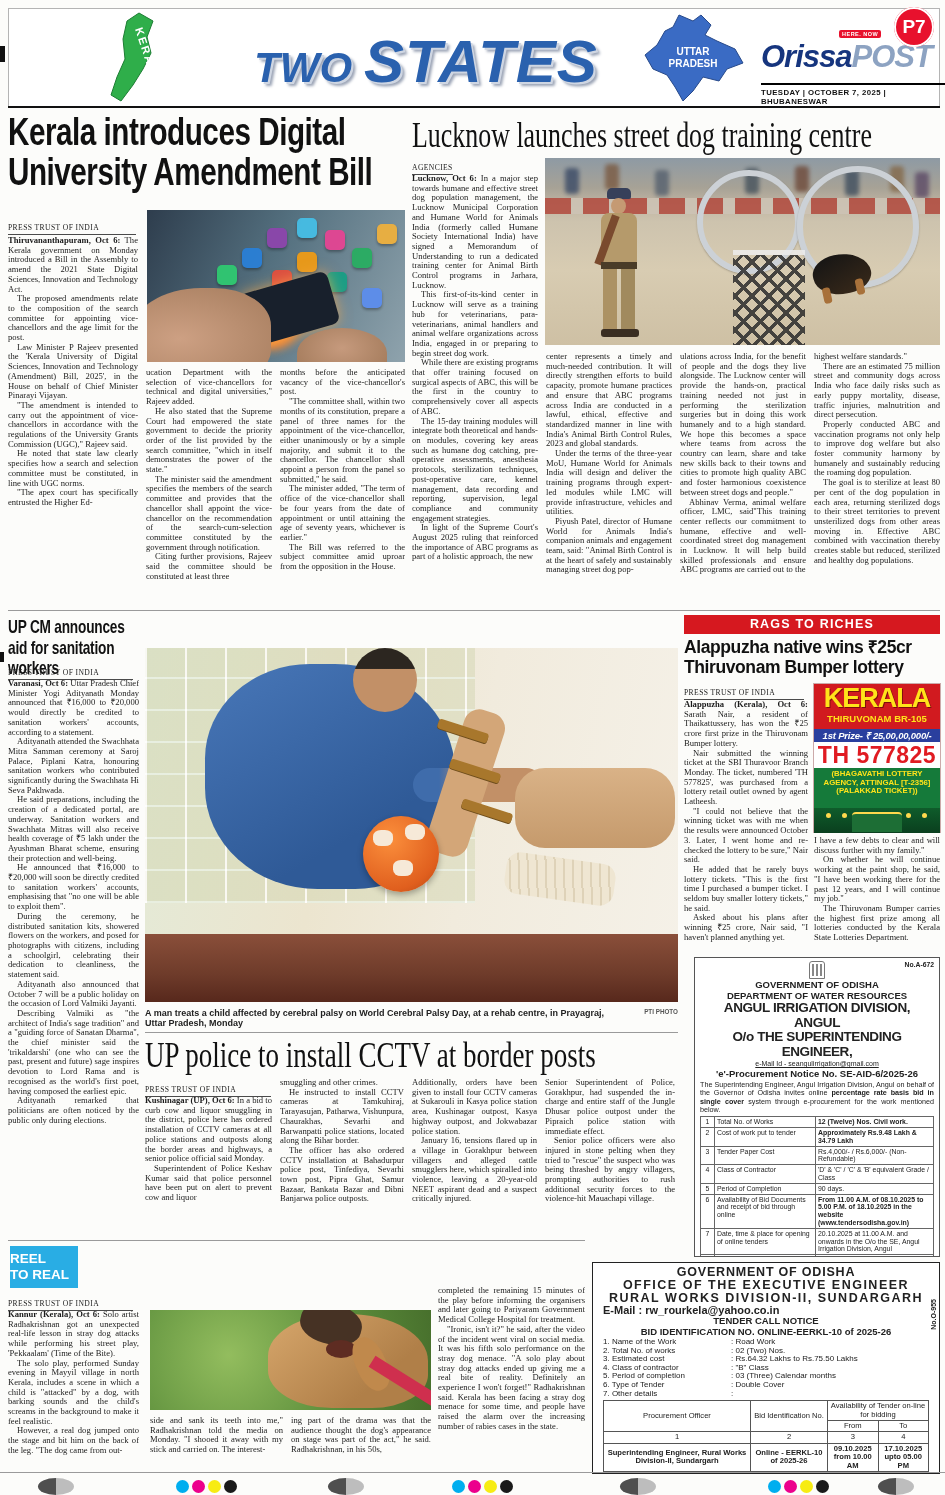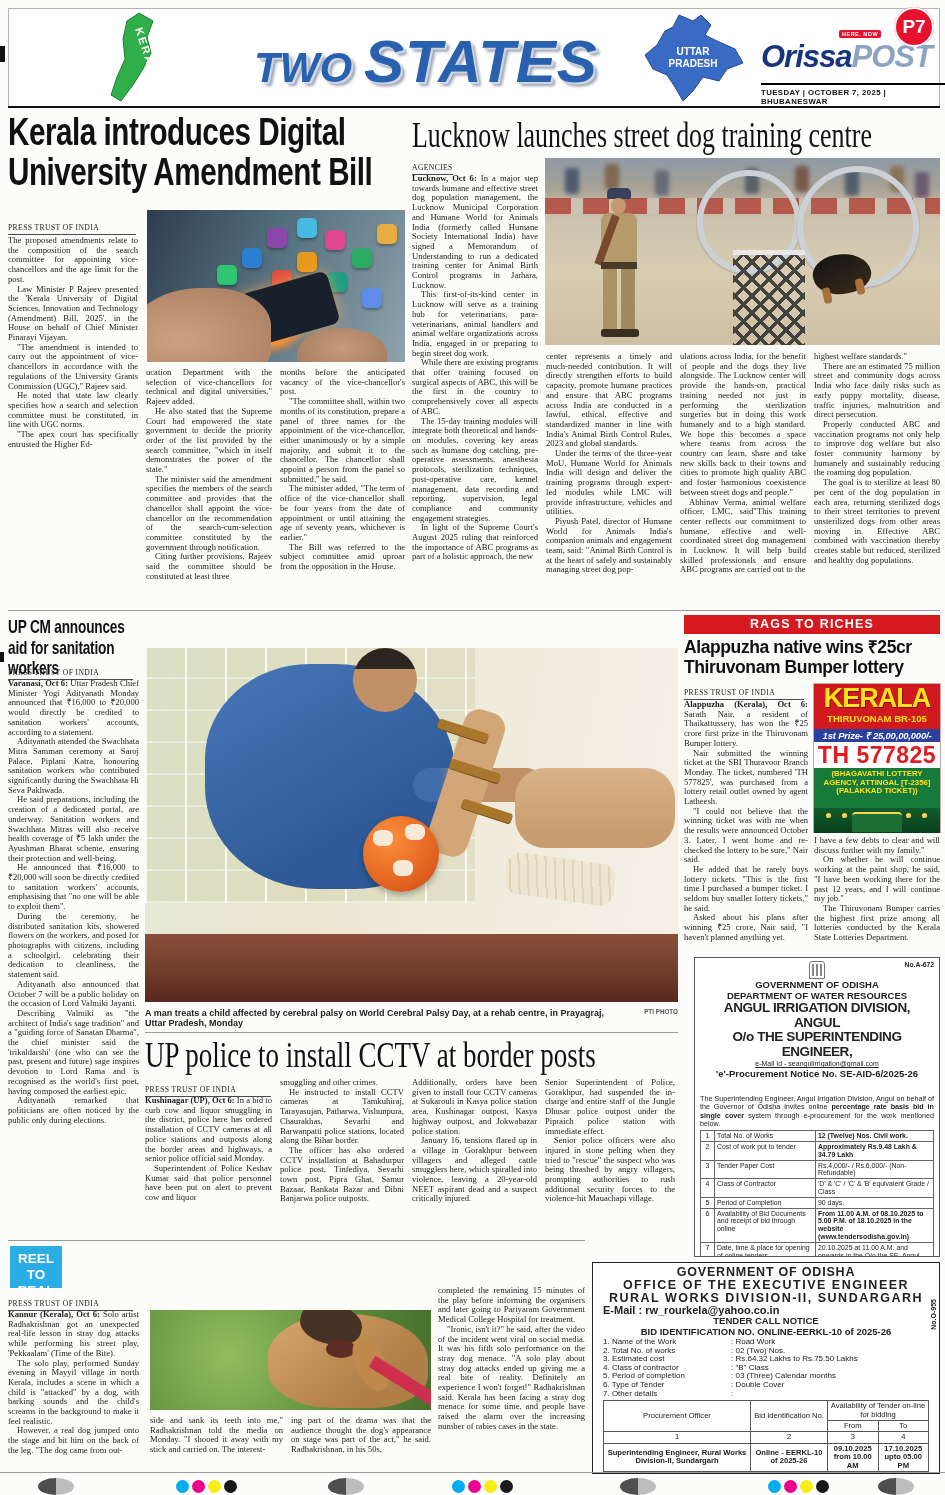--- a/index.html
+++ b/index.html
@@ -117,36 +117,36 @@
      font-style:italic;letter-spacing:-.2px}
   .lot-white{background:#fff;color:#e01b22;font-weight:bold;font-size:23px;line-height:26px;height:26px;
      letter-spacing:.5px}
   .lot-green{background:#157a3a;color:#ffe31a;font-weight:bold;font-size:7.8px;line-height:8.6px;height:40px;
      padding:2px 2px 0 2px;box-sizing:border-box}
   .lot-road{background:linear-gradient(180deg,#0f5c2b,#0a3f1e);height:25px;position:relative}
   .lot-road i{position:absolute;width:5px;height:5px;border-radius:50%;background:#ffd94d;top:5px}
   .lot-road b{position:absolute;left:38px;top:4px;width:50px;height:18px;background:#1d6e35;
      border-radius:4px 4px 0 0;border-top:2px solid #ffd94d}
   
-  .reel{position:absolute;left:10px;top:1246px;width:52px;height:42px;background:#29ade4;color:#fff;
+  .reel{position:absolute;left:10px;top:1246px;width:68px;height:42px;background:#29ade4;color:#fff;
      font-family:"Liberation Sans",sans-serif;font-weight:bold;font-size:13.5px;line-height:16px;
-     text-align:center;padding-top:5px;box-sizing:border-box}
+     text-align:left;padding-top:5px;box-sizing:border-box}
   
   .notice{position:absolute;background:#fff;font-family:"Liberation Sans",sans-serif;color:#222;
      box-sizing:border-box;border:1px solid #555;overflow:hidden}
   .notice-a{left:694px;top:957px;width:246px;height:300px;padding:3px 5px}
   .notice-a .refno{position:absolute;right:5px;top:3px;font-size:6.8px;font-weight:bold}
   .emblem{width:14px;height:16px;margin:0 auto;border:1px solid #777;border-radius:3px 3px 0 0;position:relative}
   .emblem:after{content:"";position:absolute;left:2px;top:2px;right:2px;bottom:2px;
      background:repeating-linear-gradient(90deg,#888 0 2px,transparent 2px 4px)}
   .na-t1{font-size:9.5px;font-weight:bold;text-align:center;line-height:11px}
   .na-t2{font-size:13.5px;font-weight:bold;text-align:center;line-height:14.5px;letter-spacing:-.4px}
   .na-email{font-size:7px;text-align:center;line-height:9px;text-decoration:underline}
   .na-proc{font-size:9.5px;font-weight:bold;text-align:center;line-height:12px}
-  .na-intro{font-size:7.2px;line-height:8.3px;text-align:justify;margin-top:15px}
+  .na-intro{font-size:7.2px;line-height:8.3px;text-align:justify;margin-top:1px}
   .na-table{width:100%;border-collapse:collapse;margin-top:2px;font-size:6.9px;line-height:7.8px}
   .na-table td{border:1px solid #666;padding:1px 2px;vertical-align:top}
   .na-table td.sl{width:9px;text-align:center}
   .na-table td.item{width:96px}
   .notice-b{left:592px;top:1262px;width:348px;height:212px;padding:3px 10px;border-width:1.5px;border-color:#222}
   .nb-ref{position:absolute;right:2px;top:36px;writing-mode:vertical-rl;transform:rotate(180deg);
      font-size:7px;font-weight:bold}
   .nb-h1{font-size:12.5px;font-weight:bold;text-align:center;line-height:13px;letter-spacing:.8px}
   .nb-h2{font-size:11px;font-weight:bold;text-align:left;line-height:10px}
   .nb-h3{font-size:9.5px;font-weight:bold;text-align:center;line-height:11px}
@@ -209,20 +209,21 @@
     <i class="appicon" style="left:125px;top:60px;background:#e74c3c"></i>
     <i class="appicon" style="left:215px;top:78px;background:#5b8def"></i>
     <i class="appicon" style="left:230px;top:14px;background:#f1b13b"></i>
     <i class="appicon" style="left:160px;top:90px;background:#d354a8"></i>
     <div class="glow"></div>
     <div class="phone"></div>
     <div class="hand"></div>
     <div class="hand2"></div>
   </div>
   <div class="body-col abs" style="left:8px;top:236px;width:130px;height:358px">
+      <p><b>Thiruvananthapuram, Oct 6:</b> The Kerala government on Monday introduced a Bill in the Assembly to amend the 2021 State Digital Sciences, Innovation and Technology Act.</p>
       <p>The proposed amendments relate to the composition of the search committee for appointing vice-chancellors and the age limit for the post.</p>
       <p>Law Minister P Rajeev presented the 'Kerala University of Digital Sciences, Innovation and Technology (Amendment) Bill, 2025', in the House on behalf of Chief Minister Pinarayi Vijayan.</p>
       <p>"The amendment is intended to carry out the appointment of vice-chancellors in accordance with the regulations of the University Grants Commission (UGC)," Rajeev said.</p>
       <p>He noted that state law clearly specifies how a search and selection committee must be constituted, in line with UGC norms.</p>
       <p>"The apex court has specifically entrusted the Higher Ed-</p>
     </div>
   <div class="body-col abs" style="left:146px;top:368px;width:126px;height:232px">
       <p>ucation Department with the selection of vice-chancellors for technical and digital universities," Rajeev added.</p>
       <p>He also stated that the Supreme Court had empowered the state government to decide the priority order of the list provided by the search committee, "which in itself demonstrates the power of the state."</p>
       <p>The minister said the amendment specifies the members of the search committee and provides that the chancellor shall appoint the vice-chancellor on the recommendation of the search-cum-selection committee constituted by the government through notification.</p>

